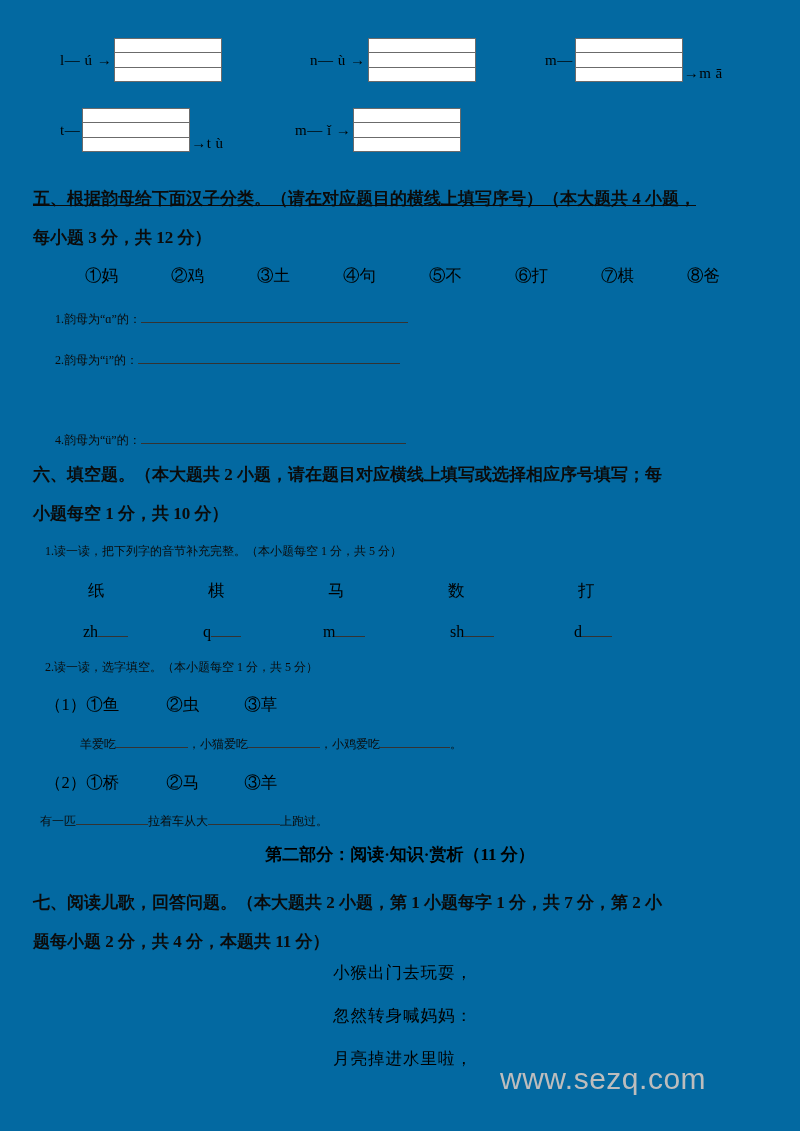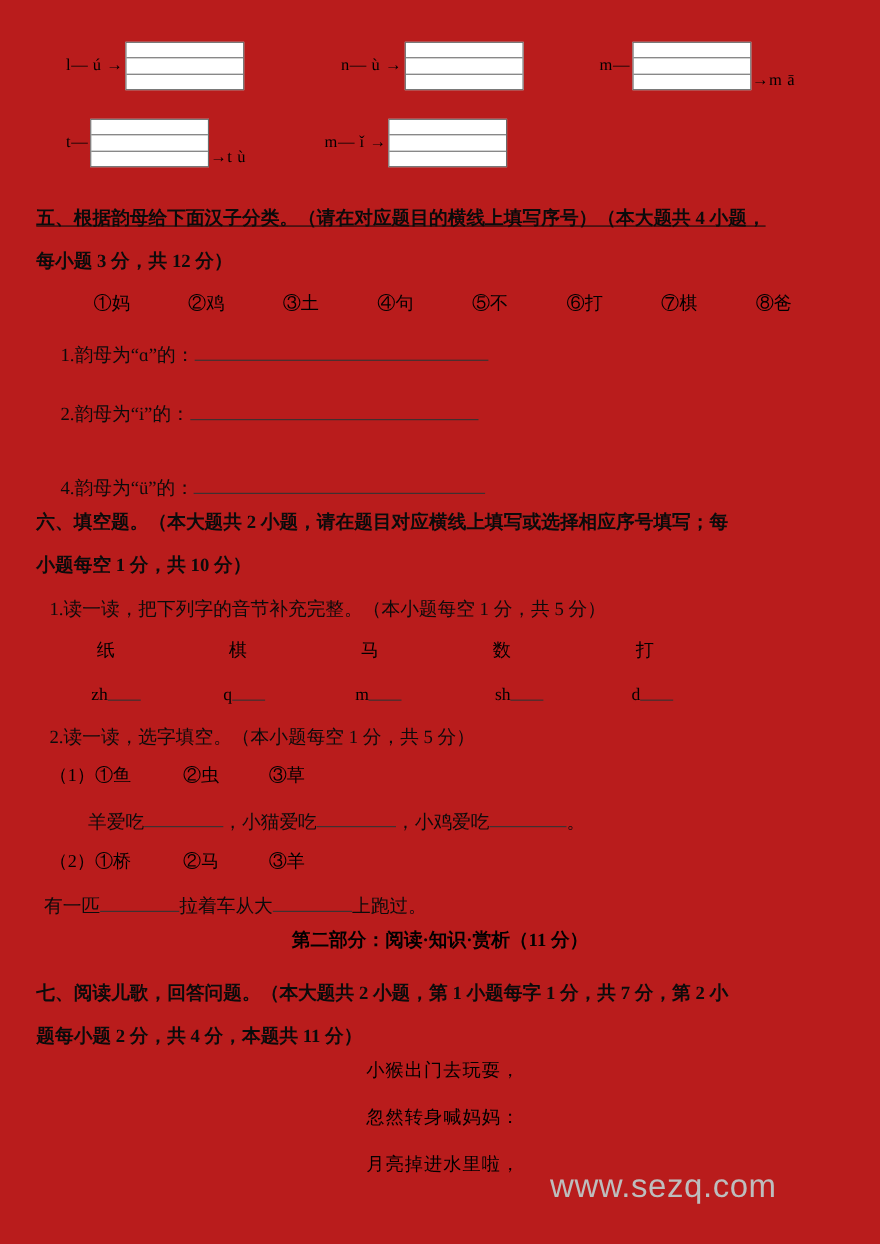--- a/index.html
+++ b/index.html
@@ -12,21 +12,21 @@
     height: 1131px;
     position: relative;
     font-family: "Liberation Serif", "DejaVu Serif", serif;
     color: #000000;
     overflow: hidden;
   }
 
   .page {
     position: absolute;
     inset: 0;
-    background: #b91c1c;
+    background: #0369a1;
   }
 
   
   .grid-area {
     position: absolute;
     left: 0; top: 0;
     width: 800px;
     height: 175px;
   }
   .grid-row {
@@ -77,21 +77,21 @@
     flex: 1 1 0;
     border-bottom: 1px solid #6b6b6b;
     box-sizing: border-box;
   }
   .pinyin-box .cell:last-child { border-bottom: none; }
 
   
   .blk {
     position: absolute;
     font-family: "Liberation Serif", "DejaVu Serif", serif;
-    font-size: 17px;
+    font-size: 12px;
     line-height: 1;
     white-space: nowrap;
     color: #0b0b0b;
   }
   .heading {
     font-weight: bold;
     font-size: 17px;
   }
 
   .opt-row {
@@ -225,21 +225,21 @@
     <span class="opt" style="width:86px;">④句</span>
     <span class="opt" style="width:86px;">⑤不</span>
     <span class="opt" style="width:86px;">⑥打</span>
     <span class="opt" style="width:86px;">⑦棋</span>
     <span class="opt">⑧爸</span>
   </div>
 
   <div class="blk" style="left:55px; top:311px;">
     <span>1.韵母为“ɑ”的：</span><span class="fill-line" style="width:267px;"></span>
   </div>
-  <div class="blk" style="left:55px; top:365px;">
+  <div class="blk" style="left:55px; top:352px;">
     <span>2.韵母为“i”的：</span><span class="fill-line" style="width:262px;"></span>
   </div>
   <div class="blk" style="left:55px; top:432px;">
     <span>4.韵母为“ü”的：</span><span class="fill-line" style="width:265px;"></span>
   </div>
 
   <div class="blk heading" style="left:33px; top:466px;">六、填空题。（本大题共 2 小题，请在题目对应横线上填写或选择相应序号填写；每</div>
   <div class="blk heading" style="left:33px; top:505px;">小题每空 1 分，共 10 分）</div>
 
   <div class="blk" style="left:45px; top:545px;">1.读一读，把下列字的音节补充完整。（本小题每空 1 分，共 5 分）</div>

